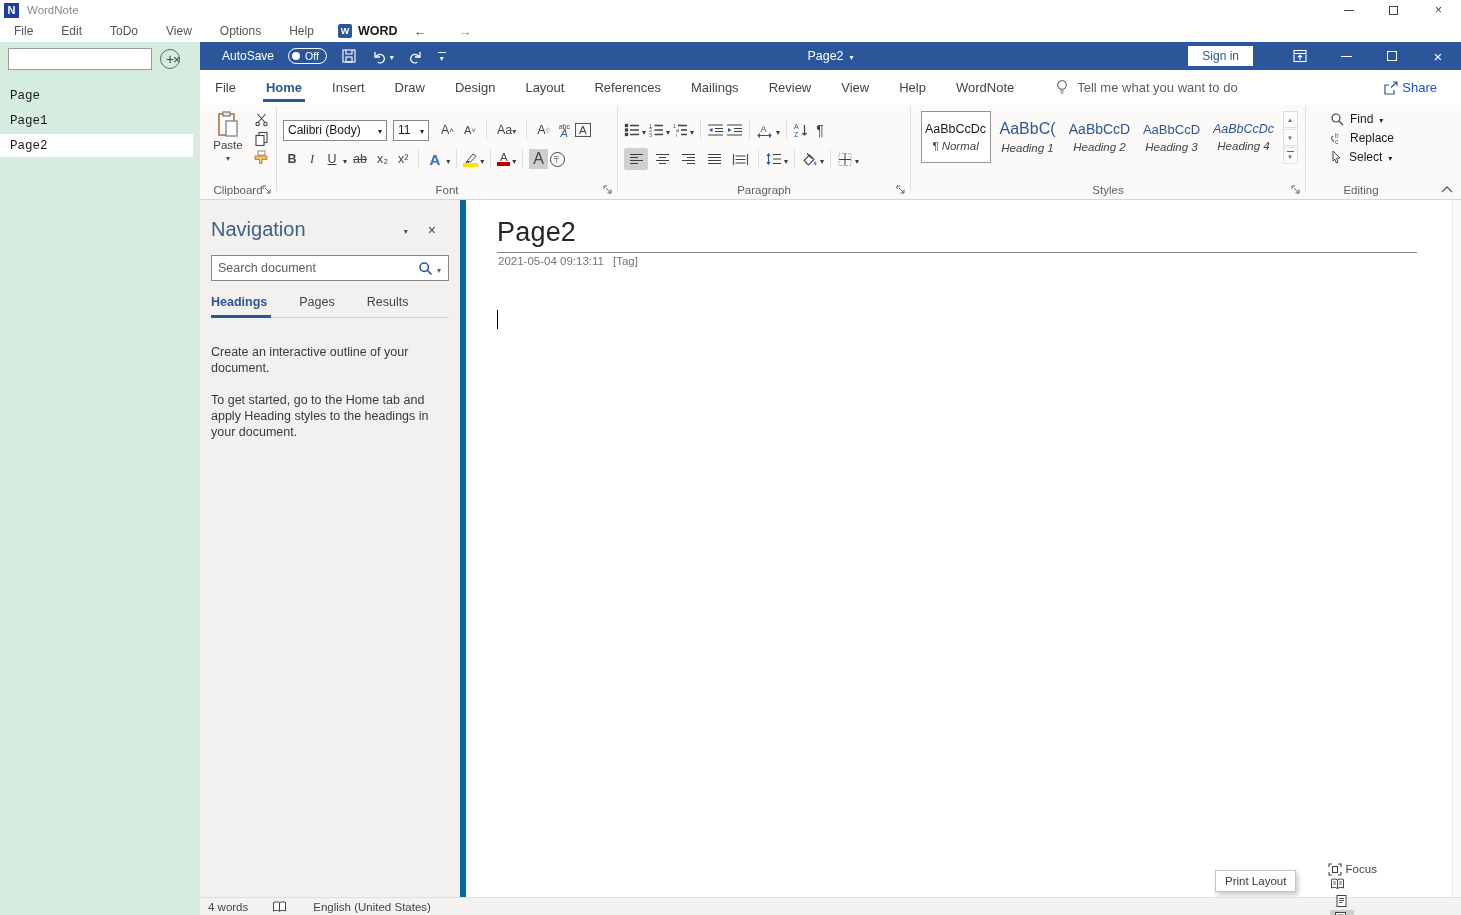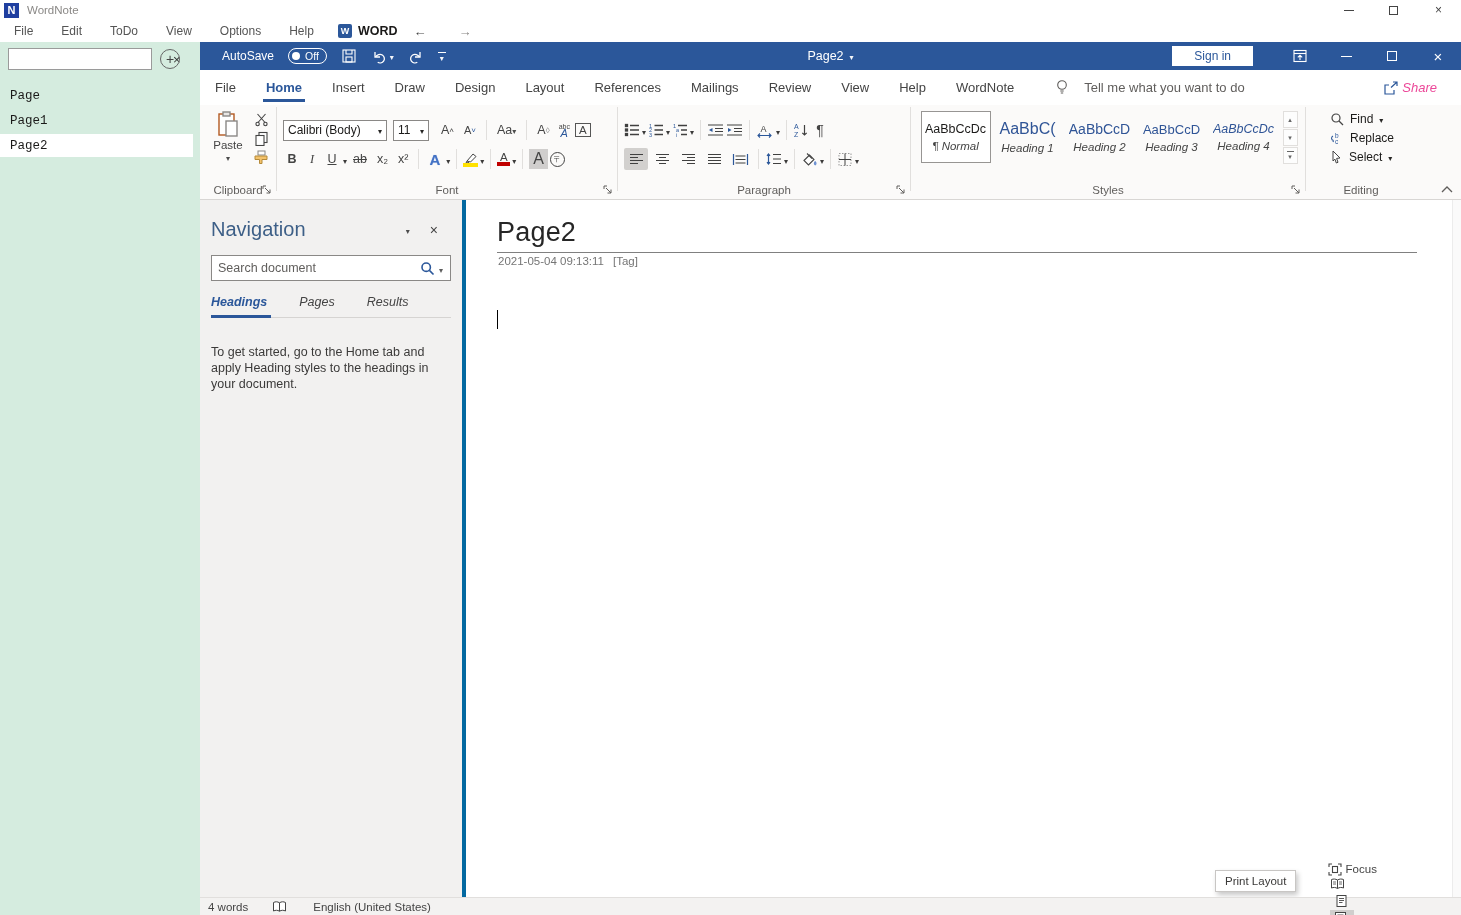--- a/index.html
+++ b/index.html
@@ -46,35 +46,35 @@
   .qat { display:flex; align-items:center; gap:14px; padding-left:22px; }
   .autosave-toggle { display:flex; align-items:center; gap:5px; border:1.4px solid #fff; border-radius:9px;
     height:16px; padding:0 7px 0 3px; font-size:10.5px; }
   .tgl-dot { width:8px; height:8px; border-radius:50%; background:#fff; }
   .caret::after { content:"▾"; font-size:8px; opacity:.95; }
   .qat-caret { display:flex; flex-direction:column; align-items:center; line-height:5px; }
   .qat-caret .bar { width:8px; height:1px; background:#fff; margin-bottom:2px; }
   #doc-title-center { position:absolute; left:50%; transform:translateX(-50%); display:flex; align-items:center; gap:6px;
     font-size:12.5px; color:#fff; }
   .tb-right { margin-left:auto; display:flex; align-items:center; height:28px; }
-  .signin { background:#fff; color:#2b579a; font-size:12px; height:20px; padding:0 22px; display:flex;
+  .signin { background:#fff; color:#2b579a; font-size:12px; height:20px; padding:0 14px; display:flex;
     align-items:center; margin-right:24px; }
   .wtb-btn { width:46px; height:28px; display:flex; align-items:center; justify-content:center; color:#fff; font-size:13px; }
   .wminline { width:11px; height:1px; background:#fff; }
   .wmaxsq { width:10px; height:10px; border:1px solid #fff; }
 
   
   #tabrow { position:absolute; left:200px; top:70px; width:1261px; height:35px; background:#fff;
     display:flex; align-items:center; font-size:13px; color:#444; }
   .rtab { padding:9px 15px; position:relative; }
   .rtab.active { color:#2b579a; font-weight:bold; }
   .rtab.active::after { content:""; position:absolute; left:12px; right:12px; bottom:2px; height:3px; background:#2b579a; }
-  .tellme { display:flex; align-items:center; gap:15px; margin-left:26px; color:#605e5c; }
-  .share { margin-left:auto; margin-right:14px; display:flex; align-items:center; gap:4px; color:#ec4899;
-    padding:4px 10px;font-style:italic; }
+  .tellme { display:flex; align-items:center; gap:8px; margin-left:26px; color:#605e5c; }
+  .share { margin-left:auto; margin-right:14px; display:flex; align-items:center; gap:4px; color:#1d4ed8;
+    padding:4px 10px; }
 
   
   #ribbon { position:absolute; left:200px; top:105px; width:1261px; height:95px; background:#fbfaf9;
     border-bottom:1px solid #d8d6d4; display:flex; }
   .group { display:flex; flex-direction:column; height:94px; position:relative; }
   .gsep { width:1px; background:#e1dfdd; height:84px; margin-top:2px; }
   .gbody { flex:1; display:flex; padding:4px 4px 0 6px;justify-content:center; }
   .glabel { height:19px; font-size:11.5px; color:#605e5c; display:flex; align-items:center; justify-content:center; }
   .launcher { position:absolute; right:4px; bottom:4px; }
   .rb { display:inline-flex; align-items:center; justify-content:center; border-radius:2px; color:#444; }
@@ -117,31 +117,31 @@
     font-size:7px; color:#666; flex-direction:column; }
   .st-sbtn .bar { width:7px; height:1px; background:#666; margin-bottom:1px; }
 
   
   .editcol { display:flex; flex-direction:column; gap:5px; padding-top:3px; font-size:12px; color:#1b1a19; }
   .editrow { display:flex; align-items:center; gap:6px; }
   .collapse-chev { position:absolute; right:8px; bottom:6px; }
 
   
   #navpane { position:absolute; left:200px; top:200px; width:266px; height:697px; background:#f2f1f0;
-    border-right:4px solid #0369a1; }
+    border-right:6px solid #0369a1; }
   .nav-head { display:flex; align-items:center; padding:18px 14px 10px 11px; }
   .nav-title { font-size:20px; color:#3d5f87; flex:1; }
   .nav-head .hbtn { color:#444; font-size:12px; padding:0 10px; }
   .nav-search { margin:4px 11px 0 11px; height:26px; background:#fff; border:1px solid #8a8886;
     display:flex; align-items:center; }
   .nav-search input { flex:1; border:none; outline:none; font-size:12.5px; padding:0 6px; color:#1b1a19; background:transparent; }
   .nav-search input::placeholder { color:#605e5c; opacity:1; }
   .ns-caret { padding:0 7px 0 4px; color:#555; }
   .nav-tabs { display:flex; margin:14px 11px 0 11px; border-bottom:1px solid #d6d4d2; font-size:12.5px; color:#444; }
-  .ntab { padding:0 8px 8px 0; margin-right:24px; position:relative;font-style:italic; }
+  .ntab { padding:0 8px 8px 0; margin-right:24px; position:relative; }
   .ntab.active { color:#2b579a; font-weight:bold; }
   .ntab.active::after { content:""; position:absolute; left:0; right:4px; bottom:-1px; height:3px; background:#2b579a; }
   .nav-body { padding:26px 14px 0 11px; font-size:12.5px; color:#3b3a39; line-height:1.28; }
   .nav-body p { margin-bottom:16px; }
 
   
   #document { position:absolute; left:466px; top:200px; width:995px; height:697px; background:#fff; }
   .doc-title { position:absolute; left:31px; top:17px; font-size:27px; color:#262626; letter-spacing:.2px; }
   .doc-rule { position:absolute; left:31px; top:52px; width:920px; height:1px; background:#808080; }
   .doc-meta { position:absolute; left:32px; top:55px; font-size:11.5px; color:#757575; }
@@ -636,20 +636,21 @@
         <path d="M9.4 9.4 L13.5 13.5"></path>
     </svg>
     <span class="ns-caret caret"></span>
   </div>
   <div class="nav-tabs">
     <span class="ntab active">Headings</span>
     <span class="ntab">Pages</span>
     <span class="ntab">Results</span>
   </div>
   <div class="nav-body">
+    <p>Create an interactive outline of your document.</p>
     <p>To get started, go to the Home tab and apply Heading styles to the headings in your document.</p>
   </div>
 </div>
 
 <div id="document">
   <div class="doc-title">Page2</div>
   <div class="doc-rule"></div>
   <div class="doc-meta">
     <span>2021-05-04 09:13:11</span><span>[Tag]</span>
   </div>

